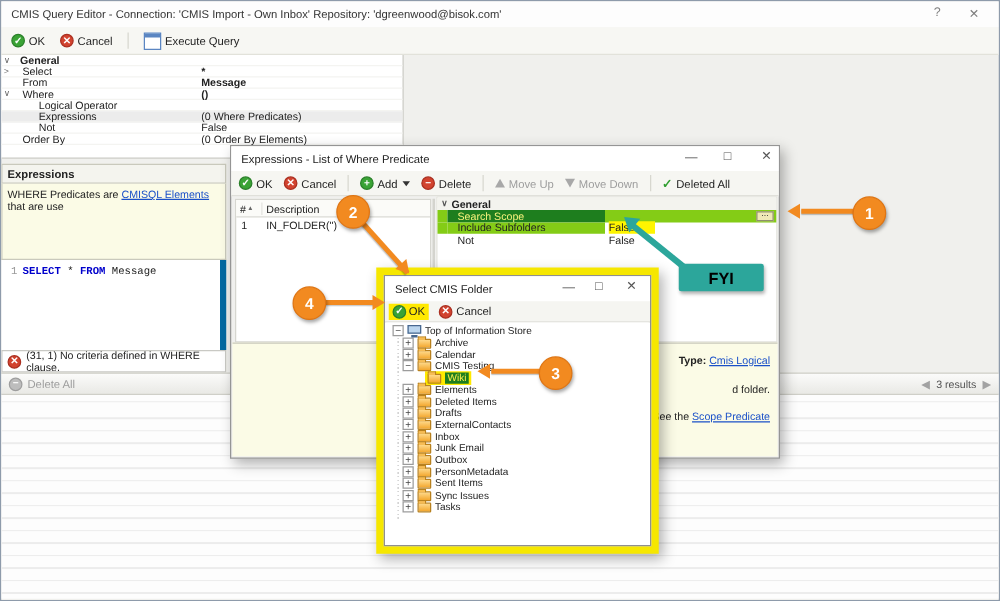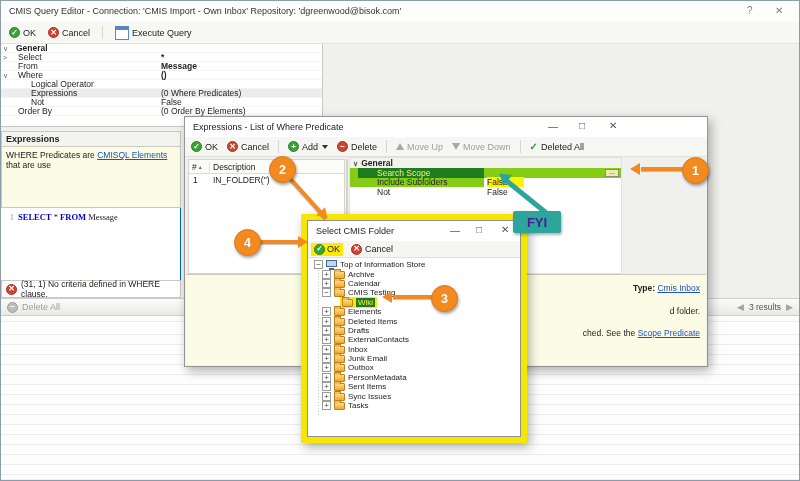--- a/index.html
+++ b/index.html
@@ -38,55 +38,55 @@
   .qexp{flex:0 0 12px;padding-left:2px;font-size:7px;color:#666;line-height:1}
   .qlabel{flex:0 0 146px;box-sizing:border-box;overflow:hidden;white-space:nowrap}
   .qvalue{flex:1;overflow:hidden;white-space:nowrap}
   .i0{padding-left:1px}.i1{padding-left:3px}.i2{padding-left:16px}
   
   #helppanel{left:0;top:130px;width:180px;height:77px;box-sizing:border-box}
   #hp-head{height:16px;background:#f4f4ee;border:1px solid #c9c9bc;box-sizing:border-box;display:flex;align-items:center;padding-left:4px;font-size:9px;font-weight:bold}
   #hp-body{height:61px;background:#fbfbe6;border:1px solid #c9c9bc;border-top:none;box-sizing:border-box;padding:3px 4px;font-size:8.5px;line-height:10px;overflow:hidden}
   a.lnk{color:#1a50c8;text-decoration:underline;cursor:pointer}
   
-  #sqled{left:0;top:207px;width:180px;height:72px;background:#fff;border-right:1px solid #0369a1;box-sizing:border-box;
-         font-family:Liberation Serif, serif;font-size:8.5px;line-height:11px;padding:4px 0 0 3px}
+  #sqled{left:0;top:207px;width:180px;height:72px;background:#fff;border-right:5px solid #0369a1;box-sizing:border-box;
+         font-family:Liberation Mono, monospace;font-size:8.5px;line-height:11px;padding:4px 0 0 3px}
   .lnum{color:#9a9a9a;display:inline-block;width:10px;text-align:right;margin-right:4px}
   .kw{color:#0000cc}
   
   #errbar{left:0;top:279px;width:180px;height:18px;background:#fff;border:1px solid #c9c9c4;box-sizing:border-box;
           display:flex;align-items:center;gap:4px;padding-left:4px;font-size:8.5px}
   #delbar{left:0;top:297px;width:798px;height:18px;background:linear-gradient(#fbfbfa,#e9e9e5);
           border-top:1px solid #cfcfc8;border-bottom:1px solid #cfcfc8;box-sizing:border-box;
           display:flex;align-items:center;padding:0 6px;font-size:8.5px;color:#555;z-index:2}
   #delbar .spacer{flex:1}
   .navarrow{color:#a2a2a2;font-size:9px}
   #results{left:0;top:315px;width:798px;height:163px;background:#fdfdfd;z-index:1;
            background-image:repeating-linear-gradient(180deg,transparent 0 9px,#ececec 9px 10px);background-position:0 9px}
   
-  #exprdlg{left:183px;top:115px;width:524px;height:251px;background:#f0f0ee;border:1px solid #959595;
+  #exprdlg{left:183px;top:115px;width:440px;height:251px;background:#f0f0ee;border:1px solid #959595;
            box-shadow:3px 4px 10px rgba(0,0,0,.3);z-index:10;box-sizing:border-box}
   .dtitle{position:absolute;left:0;top:0;right:0;height:20px;background:#fff}
   .dtitletext{position:absolute;left:8px;top:5px;font-size:9px;color:#222}
   .dtools{position:absolute;left:0;top:20px;right:0;height:20px;background:#f6f6f2;border-bottom:1px solid #e0e0da;
           display:flex;align-items:center;gap:9px;padding-left:6px;box-sizing:border-box}
   #exprlist{position:absolute;left:3px;top:42px;width:157px;height:115px;background:#fff;border:1px solid #d6d6d0;box-sizing:border-box}
   .lhead{display:flex;height:13px;align-items:center;border-bottom:1px solid #dcdcd6;background:#fbfbf8;font-size:8.5px}
   .lh1{flex:0 0 17px;padding-left:3px;border-right:1px solid #e4e4de;display:flex;align-items:center;gap:1px}
   .lh2{padding-left:3px}
   .lrow{display:flex;height:12px;align-items:center;font-size:8.5px}
   .lc1{flex:0 0 17px;padding-left:4px}
   .lc2{padding-left:3px}
   #exprsplit{position:absolute;left:161px;top:42px;width:2px;height:115px;background:#d4d4ce}
   #exprgrid{position:absolute;left:164px;top:40px;width:273px;height:117px;background:#fff;border:1px solid #e2e2dc;box-sizing:border-box}
   .pgh{display:flex;height:10px;align-items:center;background:#f3f3ee;font-size:8.5px;font-weight:bold;gap:3px;padding-left:3px}
   .pgh .glyph{font-size:7px;color:#555}
   .pgrow{display:flex;height:9.5px;align-items:stretch;font-size:8.5px}
   .pgind{flex:0 0 8px}
-  .pglabel{flex:0 0 126px;display:flex;align-items:center;padding-left:19px;box-sizing:border-box}
+  .pglabel{flex:0 0 126px;display:flex;align-items:center;padding-left:8px;box-sizing:border-box}
   .pgvalue{flex:1;display:flex;align-items:center;padding-left:3px;position:relative}
   .yel{background:#84cc16}
   .glab{background:#1e7e1e;color:#f6f27c}
   .fchip{background:#fff500;padding-right:16px}
   .browse{position:absolute;right:2px;top:1px;width:14px;height:8px;background:#efe9b6;border:1px solid #8f8f6e;
           font-size:7px;line-height:4px;text-align:center;color:#333;box-sizing:border-box}
   #exprdesc{position:absolute;left:1px;top:157px;right:1px;bottom:1px;background:#fbfbe6;border-top:1px solid #c9c9bc;font-size:8.5px}
   .dfrag{position:absolute;right:6px;white-space:nowrap}
   
   #seldlgwrap{left:300px;top:213px;width:226px;height:229px;background:#f6e700;z-index:20;box-shadow:3px 4px 10px rgba(0,0,0,.3)}
@@ -110,21 +110,21 @@
   
   .ccircle{position:absolute;width:25px;height:25px;border-radius:50%;background:#f28a20;border:1px solid #df7513;
            color:#fff;font-weight:bold;font-size:12.5px;display:flex;align-items:center;justify-content:center;
            box-shadow:1px 2px 3px rgba(0,0,0,.35);z-index:40}
   .aline{position:absolute;height:4px;background:#f28a20;z-index:39;box-shadow:0 1px 1px rgba(0,0,0,.25)}
   .ahead{position:absolute;width:0;height:0;z-index:39}
   .hleft{border-top:6px solid transparent;border-bottom:6px solid transparent;border-right:10px solid #f28a20}
   .hright{border-top:6px solid transparent;border-bottom:6px solid transparent;border-left:10px solid #f28a20}
   #a2line{left:287px;top:173px;width:57px;transform:rotate(48deg);transform-origin:0 50%}
   #a2head{left:318px;top:208px;border-top:6px solid transparent;border-bottom:6px solid transparent;border-left:10px solid #f28a20;transform:rotate(48deg)}
-  #fyibox{position:absolute;left:512px;top:210px;width:48px;height:22px;background:#2ca69b;color:#4c1d95;font-weight:bold;
+  #fyibox{position:absolute;left:542px;top:210px;width:68px;height:22px;background:#2ca69b;color:#000000;font-weight:bold;
           font-size:13px;display:flex;align-items:center;justify-content:center;z-index:40;border-radius:2px;box-shadow:1px 2px 3px rgba(0,0,0,.3)}
   #fyiline{position:absolute;left:504px;top:176px;width:58px;height:5px;background:#2ca69b;transform:rotate(39deg);transform-origin:0 50%;z-index:39}
   #fyihead{position:absolute;left:497px;top:169px;width:0;height:0;border-top:7px solid transparent;border-bottom:7px solid transparent;
            border-right:11px solid #2ca69b;transform:rotate(39deg);z-index:39}
 </style>
 </head>
 <body>
 
 <div id="stage">
 
@@ -297,21 +297,21 @@
           </span>
       </div>
       <div class="pgrow">
         <span class="pgind"></span>
         <span class="pglabel">Not</span>
         <span class="pgvalue">False</span>
       </div>
     </div>
 
     <div id="exprdesc">
-      <div class="dfrag" style="top:8px"><span class="bold">Type: </span><a class="lnk">Cmis Inbox</a></div>
+      <div class="dfrag" style="top:8px"><span class="bold">Type: </span><a class="lnk">Cmis Logical</a></div>
       <div class="dfrag" style="top:31px">d folder.</div>
       <div class="dfrag" style="top:53px"><span>ched. See the </span><a class="lnk">Scope Predicate</a></div>
     </div>
   </div>
 
   <div class="abs" id="seldlgwrap">
     <div id="seldlg">
       <div class="dtitle">
         <span class="dtitletext">Select CMIS Folder</span>
         <span class="abs glyph" style="left:142px;top:5px">—</span>

